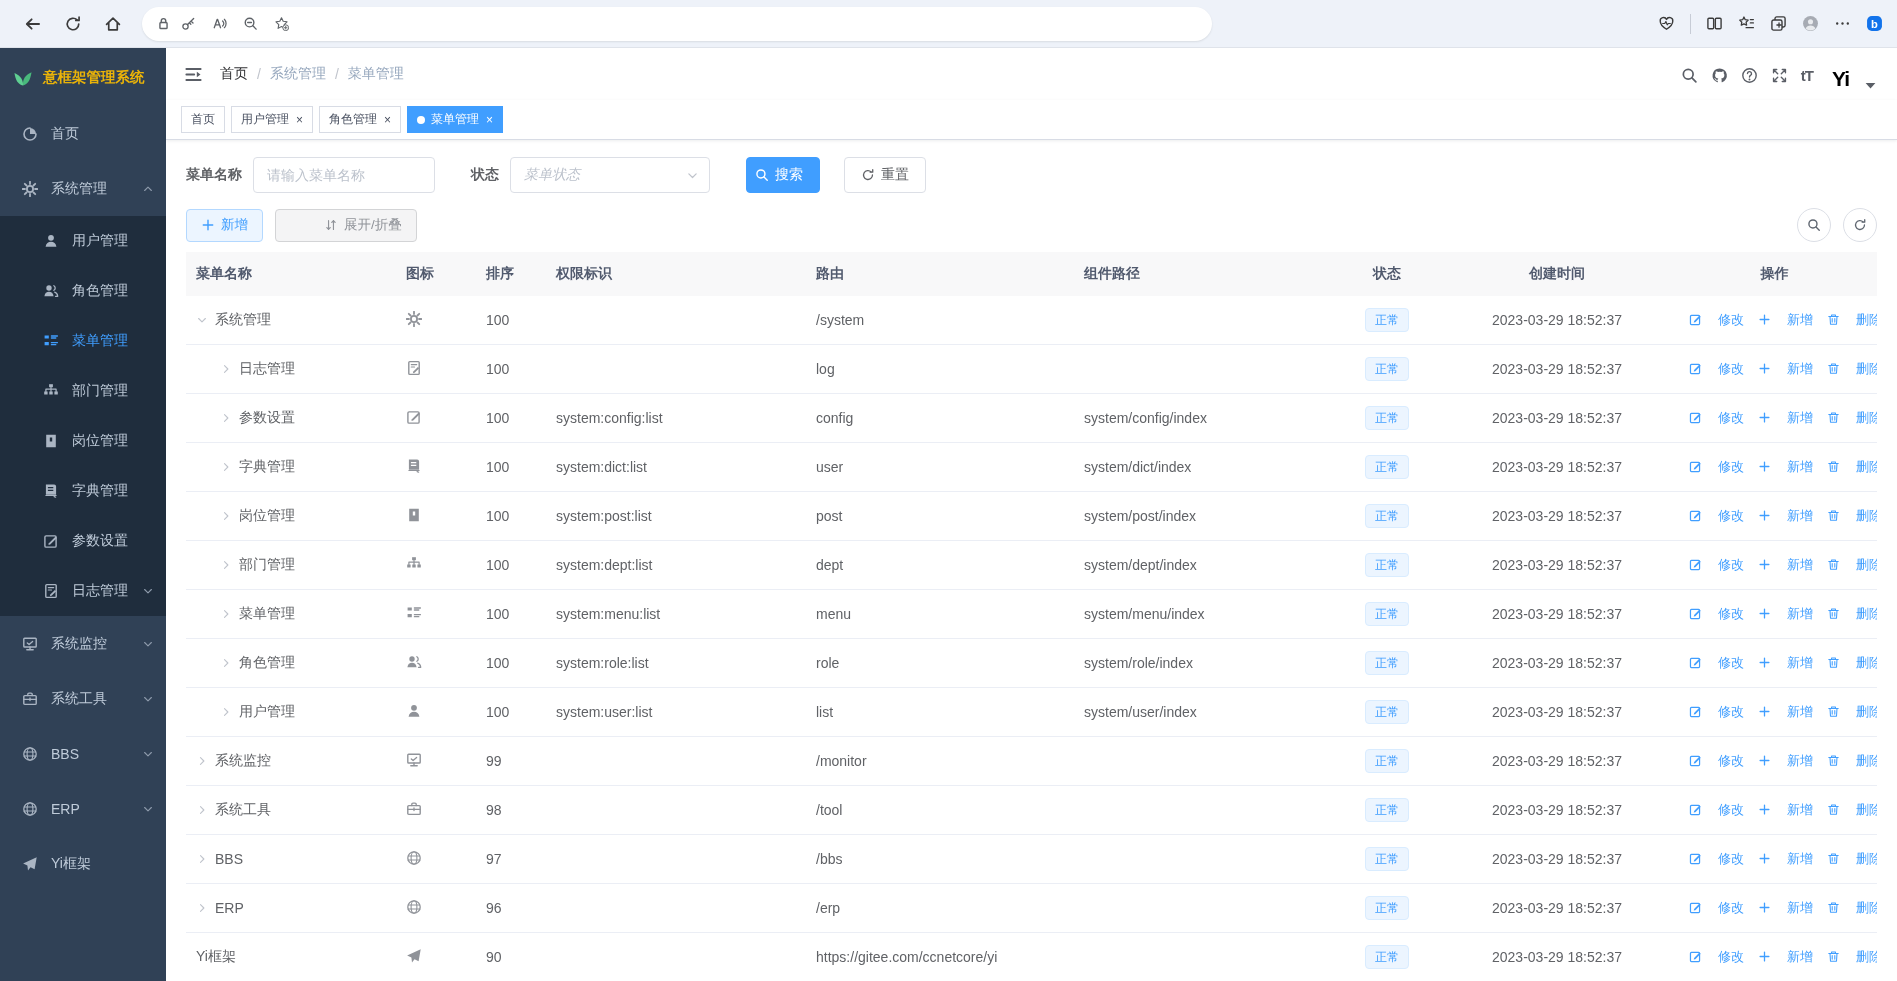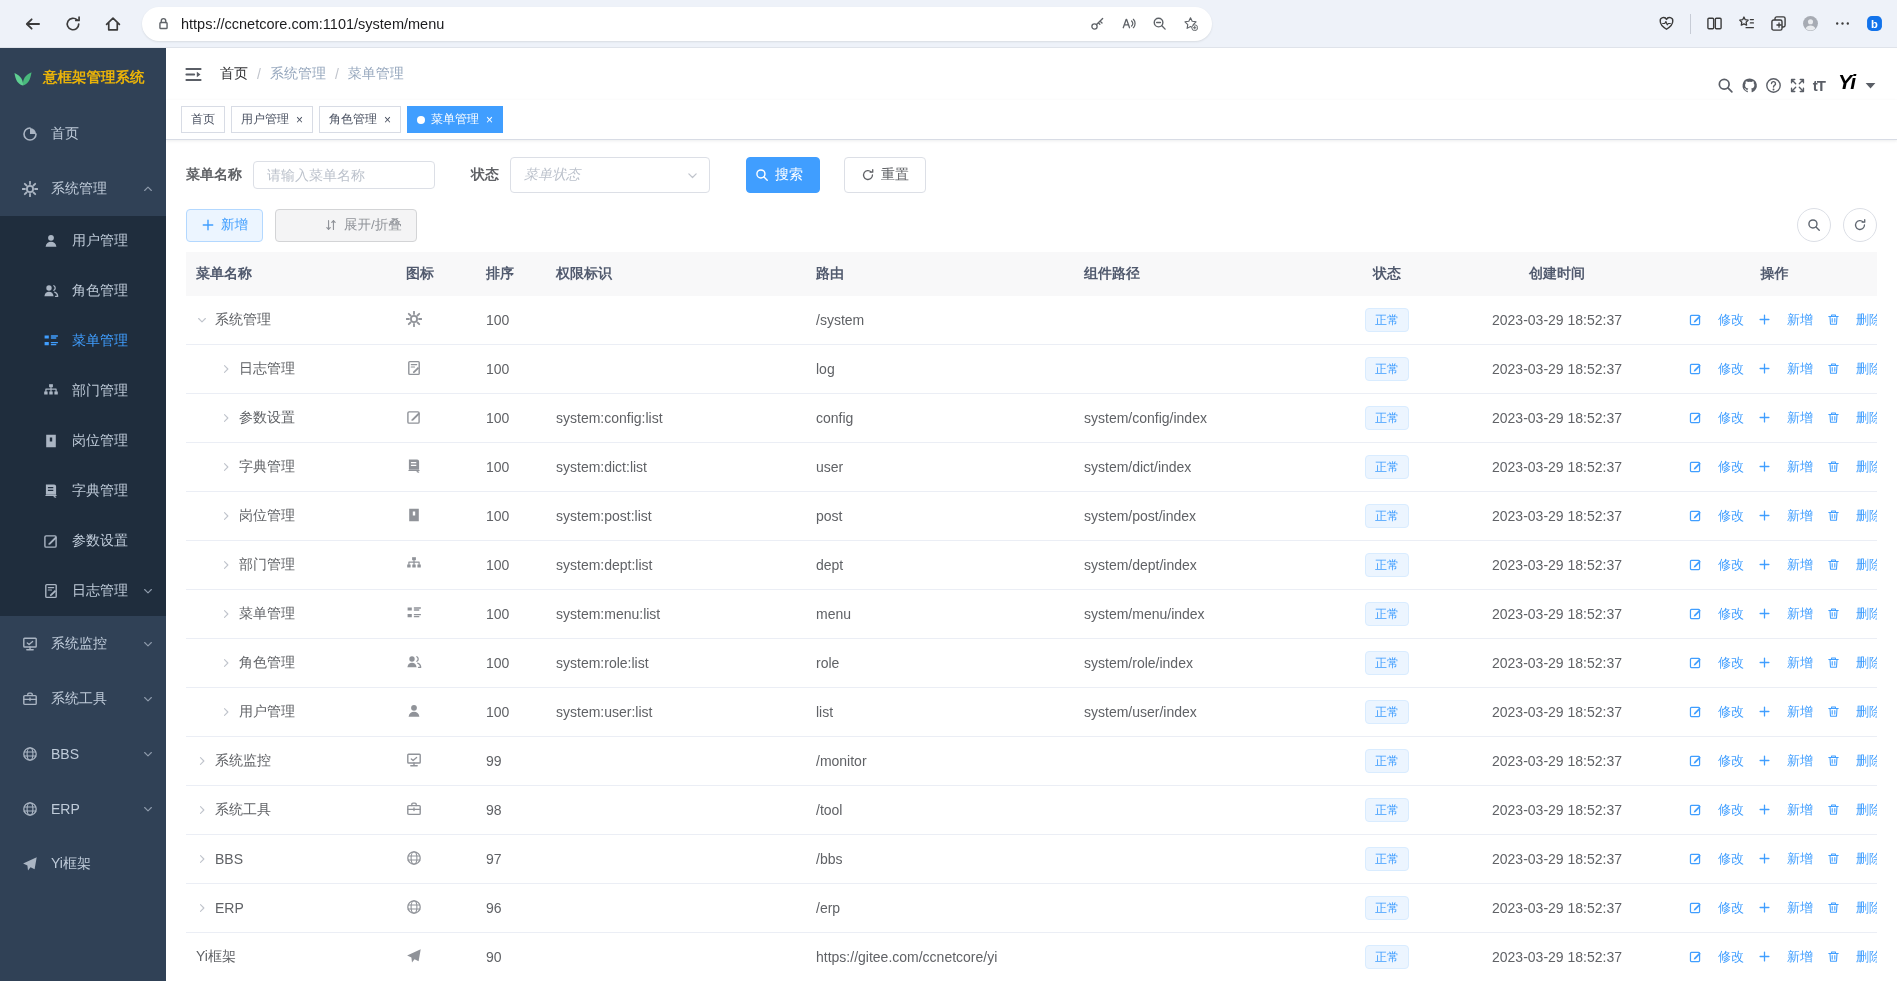--- a/index.html
+++ b/index.html
@@ -35,37 +35,37 @@
 
   .main { flex:1; min-width:0; display:flex; flex-direction:column; background:#fff; }
 
   
   .app-header { height:52px; display:flex; align-items:center; padding:0 18px; flex:none; }
   .collapse-btn { font-size:19px; color:#5a5e66; cursor:pointer; }
   .breadcrumb { display:flex; align-items:center; gap:9px; margin-left:17px; font-size:14px; }
   .bc-first { color:#303133; }
   .bc-sep { color:#c0c4cc; }
   .bc-rest { color:#97a8be; }
-  .header-right { margin-left:auto; display:flex; align-items:flex-end; gap:7px; color:#5a5e66;margin-top:13px; }
+  .header-right { margin-left:auto; display:flex; align-items:flex-start; gap:13px; color:#5a5e66;margin-top:13px; }
   .header-right .ico { font-size:17px; cursor:pointer; }
   .tt { font-size:15px; font-weight:600; letter-spacing:-1px; cursor:pointer; }
-  .yi-logo { font-size:21px; font-weight:900; color:#000; letter-spacing:-1px; cursor:pointer; margin-left:6px;font-style:italic; }
+  .yi-logo { font-size:21px; font-weight:900; color:#000; letter-spacing:-1px; cursor:pointer; margin-left:6px; }
   .hdr-caret { font-size:9px; color:#5a5e66; margin-top:10px; }
 
   
   .tab-bar { height:40px; flex:none; border-bottom:1px solid #d8dce5; box-shadow:0 1px 3px 0 rgba(0,21,41,.08); display:flex; align-items:center; padding:0 15px; gap:6px; }
   .tag { height:27px; display:flex; align-items:center; gap:5px; border:1px solid #d8dce5; background:#fff; color:#495060; font-size:12px; padding:0 9px; cursor:pointer; }
   .tag .x { font-size:12px; margin-left:2px; }
   .tag.active { background:#409eff; border-color:#409eff; color:#fff; }
   .tag.active .dot { width:8px; height:8px; border-radius:50%; background:#fff; margin-right:1px; }
 
   
   .filters { display:flex; align-items:center; padding:17px 20px 5px; flex:none; }
   .f-label { font-size:14px; font-weight:bold; color:#606266; margin-right:11px; }
-  .el-input { width:182px; height:28px; border:1px solid #dcdfe6; border-radius:4px; padding:0 13px; font-size:14px; color:#606266; outline:none; font-family:inherit; }
+  .el-input { width:182px; height:36px; border:1px solid #dcdfe6; border-radius:4px; padding:0 13px; font-size:14px; color:#606266; outline:none; font-family:inherit; }
   .el-input::placeholder { color:#bcc2cc; }
   .el-select { width:200px; height:36px; border:1px solid #dcdfe6; border-radius:4px; padding:0 10px 0 13px; font-size:14px; color:#bcc2cc; display:flex; align-items:center; justify-content:space-between; margin-right:0; cursor:pointer;font-style:italic; }
   .el-select .ico { color:#c0c4cc; font-size:13px; }
   .gap-lg { width:36px; } .gap-md { width:24px; }
   .btn { height:36px; border-radius:4px; font-size:14px; display:inline-flex; align-items:center; gap:6px; padding:0 16px; cursor:pointer; border:1px solid #dcdfe6; background:#fff; color:#606266; font-family:inherit; }
   .btn .ico { font-size:14px; }
   .btn-primary { background:#409eff; border-color:#409eff; color:#fff;padding-left:8px; }
 
   
   .toolbar { display:flex; align-items:center; padding:10px 20px; gap:12px; flex:none; }
@@ -114,21 +114,20 @@
         <path d="M2.3 8.3 8 2.8l5.7 5.5M4.2 6.9v6.3h7.6V6.9" fill="none" stroke="currentColor" stroke-linecap="round" stroke-linejoin="round" stroke-width="1.5"></path>
       </svg>
     </span>
   <div class="url-pill">
     <span class="ico">
         <svg viewBox="0 0 16 16">
           <rect x="4.2" y="7" width="7.6" height="6.4" rx="1" fill="none" stroke="currentColor" stroke-linecap="round" stroke-linejoin="round" stroke-width="1.5"></rect>
           <path d="M5.6 7V5.2a2.4 2.4 0 0 1 4.8 0V7" fill="none" stroke="currentColor" stroke-linecap="round" stroke-linejoin="round" stroke-width="1.5"></path>
         </svg>
       </span>
-    <span class="url-text">https://ccnetcore.com:1101/system/menu</span>
     <span class="pill-right">
       <span class="ico">
           <svg viewBox="0 0 16 16">
             <circle cx="4.8" cy="11.2" r="2.8" fill="none" stroke="currentColor" stroke-linecap="round" stroke-linejoin="round" stroke-width="1.4"></circle>
             <path d="M7 9.1 13.5 2.6M10.7 5.4l2.1 2.1M8.9 7.2l1.6 1.6" fill="none" stroke="currentColor" stroke-linecap="round" stroke-linejoin="round" stroke-width="1.4"></path>
           </svg>
         </span>
       <span class="ico">
           <svg viewBox="0 0 16 16">
             <path d="M2.4 12.5 5.6 3.5h.3l3.2 9M3.6 9.4h4.6" fill="none" stroke="currentColor" stroke-linecap="round" stroke-linejoin="round" stroke-width="1.4"></path>

